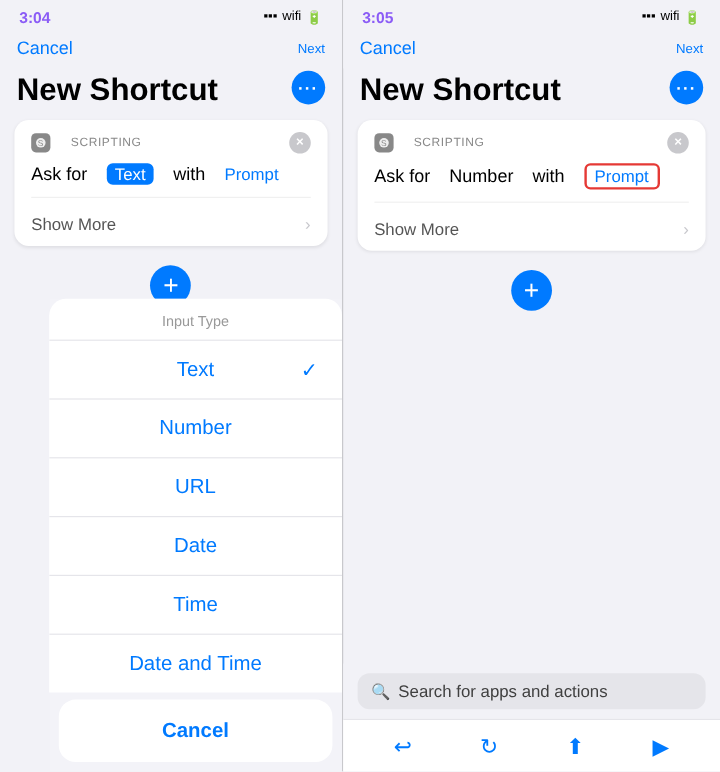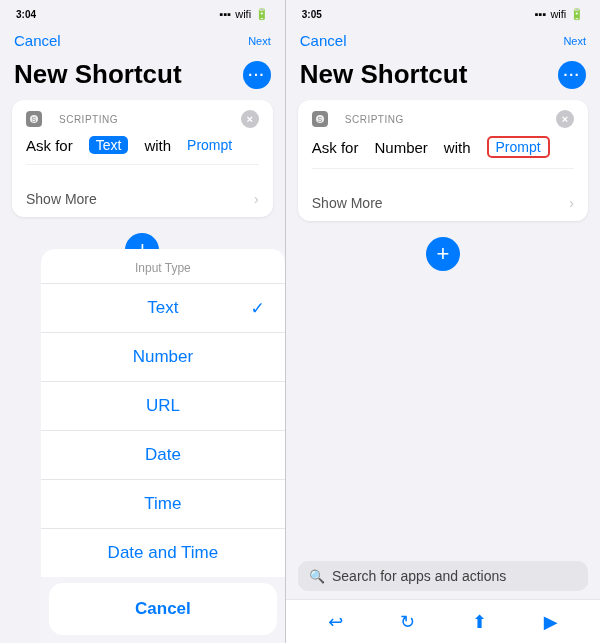--- a/index.html
+++ b/index.html
@@ -37,23 +37,23 @@
     .status-bar {
       display: flex;
       justify-content: space-between;
       align-items: center;
       padding: 4px 16px;
       height: 28px;
       background: #f2f2f7;
     }
 
     .status-time {
-      font-size: 10px;
+      font-size: 13px;
       font-weight: 600;
-      color: #000000;
+      color: #8b5cf6;
     }
 
     .status-icons {
       display: flex;
       align-items: center;
       gap: 4px;
       font-size: 11px;
       color: #000;
     }
 
@@ -74,21 +74,21 @@
 
     .nav-next {
       font-size: 11px;
       color: #007aff;
       font-weight: 400;
     }
 
     
     .page-title-row {
       display: flex;
-      align-items: center;
+      align-items: flex-start;
       justify-content: space-between;
       padding: 2px 14px 10px;
       gap: 36px;
     }
 
     .page-title {
       font-size: 26px;
       font-weight: 700;
       color: #000;
     }
@@ -186,21 +186,21 @@
       border: 2px solid #e53935;
       border-radius: 5px;
       padding: 1px 7px;
       font-size: 14px;
     }
 
     .show-more-row {
       display: flex;
       justify-content: space-between;
       align-items: center;
-      padding-top: 26px;
+      padding-top: 14px;
       border-top: 1px solid #f0f0f0;
     }
 
     .show-more-text {
       font-size: 14px;
       color: #555;
     }
 
     .chevron {
       color: #c7c7cc;

